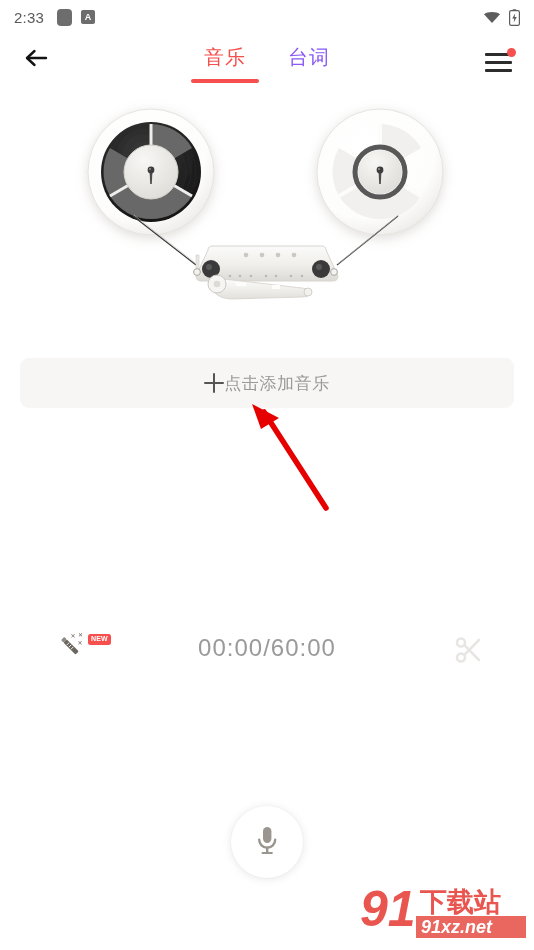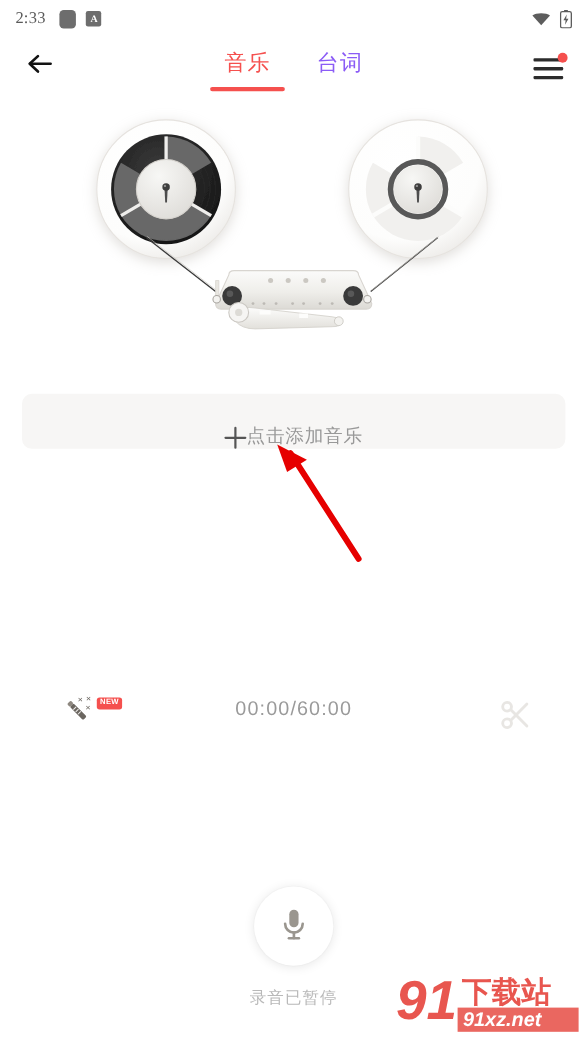--- a/index.html
+++ b/index.html
@@ -14,21 +14,20 @@
     -webkit-font-smoothing: antialiased;
   }
 
   
   .statusbar {
     position: absolute; top: 0; left: 0;
     width: 534px; height: 34px;
     display: flex; align-items: center;
     padding: 0 14px;
     box-sizing: border-box;
-    font-family: Liberation Serif, serif;
   }
   .sb-time {
     font-size: 15px; color: #5a5a5a; letter-spacing: .2px;
   }
   .sb-left-icons { display:flex; align-items:center; gap:9px; margin-left:13px; }
   .sb-sq {
     width: 15px; height: 17px; border-radius: 4px; background: #6d6d6d;
   }
   .sb-a {
     width: 14px; height: 14px; border-radius: 2px; background: #6d6d6d;
@@ -97,21 +96,21 @@
     width: 534px; height: 225px;
   }
   .reel-stage svg { display:block; }
 
   
   .add-music {
     position: absolute; left: 20px; top: 358px;
     width: 494px; height: 50px;
     background: #f7f6f5;
     border-radius: 9px;
-    display: flex; align-items: flex-end; justify-content: center;
+    display: flex; align-items: center; justify-content: center;
     box-sizing: border-box;
   }
   .plus-icon { position: relative; width: 20px; height: 20px; }
   .plus-icon::before, .plus-icon::after {
     content: ""; position: absolute; background: #555555; border-radius: 1px;
   }
   .plus-icon::before { left: 0; top: 8.6px; width: 20px; height: 2.6px; }
   .plus-icon::after  { top: 0; left: 8.6px; height: 20px; width: 2.6px; }
   .add-music-label {
     font-size: 17px; color: #999999; letter-spacing: .6px;
@@ -137,21 +136,21 @@
     background: #f5504e; color: #ffffff;
     font-size: 7px; font-weight: bold;
     line-height: 10px; height: 11px;
     padding: 0 3px;
     border-radius: 2.5px;
     letter-spacing: .2px;
   }
   .timecode {
     position: absolute; left: 0; right: 0; top: 8px;
     text-align: center;
-    font-size: 18px; color: #9a9a9a; letter-spacing: 1px;
+    font-size: 24px; color: #9a9a9a; letter-spacing: 1px;
   }
   .cut-btn {
     position: absolute; right: 48px; top: 7px;
     width: 34px; height: 34px;
   }
 
   
   .record-area {
     position: absolute; left: 0; top: 806px;
     width: 534px;
@@ -415,21 +414,20 @@
   <div class="mic-button">
     <span>
       <svg width="30" height="34" viewBox="0 0 30 34">
         <rect x="11" y="4" width="8.4" height="16" rx="4.2" fill="#9a968f"></rect>
         <path d="M7.2 16.8 a8 8 0 0 0 16 0" fill="none" stroke="#9a968f" stroke-width="2.4" stroke-linecap="round"></path>
         <path d="M15.2 24.8 v5" stroke="#9a968f" stroke-width="2.4" stroke-linecap="round"></path>
         <path d="M10.6 30 h9.2" stroke="#9a968f" stroke-width="2.2" stroke-linecap="round"></path>
       </svg>
     </span>
   </div>
-  <div class="record-status">录音已暂停</div>
 </div>
 
 <div class="watermark">
   <svg width="172" height="62" viewBox="0 0 172 62">
     <g>
       <text x="2" y="46" font-family="Liberation Sans, sans-serif" font-size="50" font-weight="bold" font-style="italic" fill="#e8564f">91</text>
     </g>
     <text x="62" y="31" font-family="Liberation Sans, sans-serif" font-size="27" font-weight="bold" fill="#e8564f">下载站</text>
     <rect x="58" y="36" width="110" height="22" fill="#e8564f" opacity="0.9"></rect>
     <text x="63" y="53" font-family="Liberation Sans, sans-serif" font-size="18" font-weight="bold" font-style="italic" fill="#ffffff">91xz.net</text>

